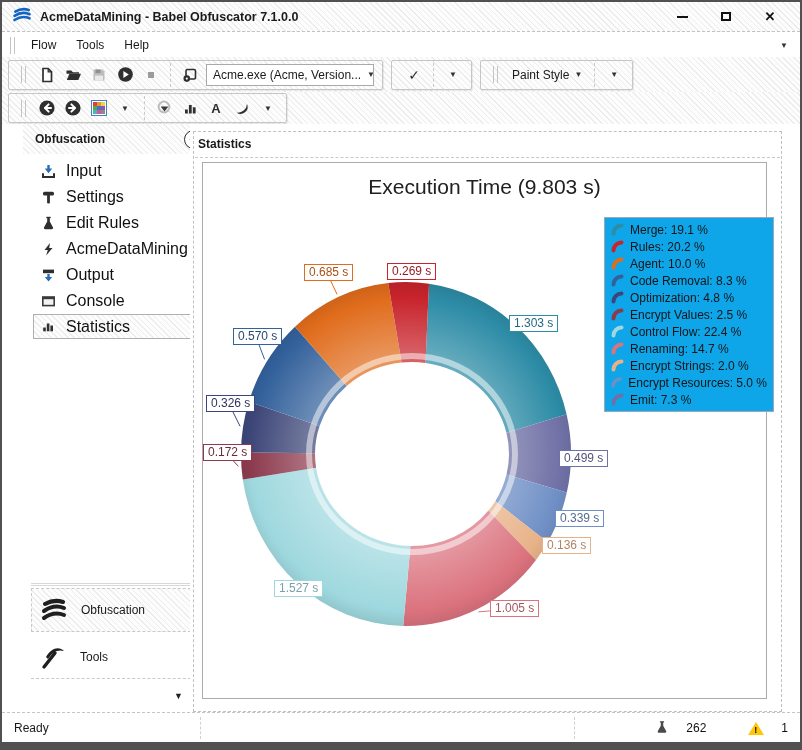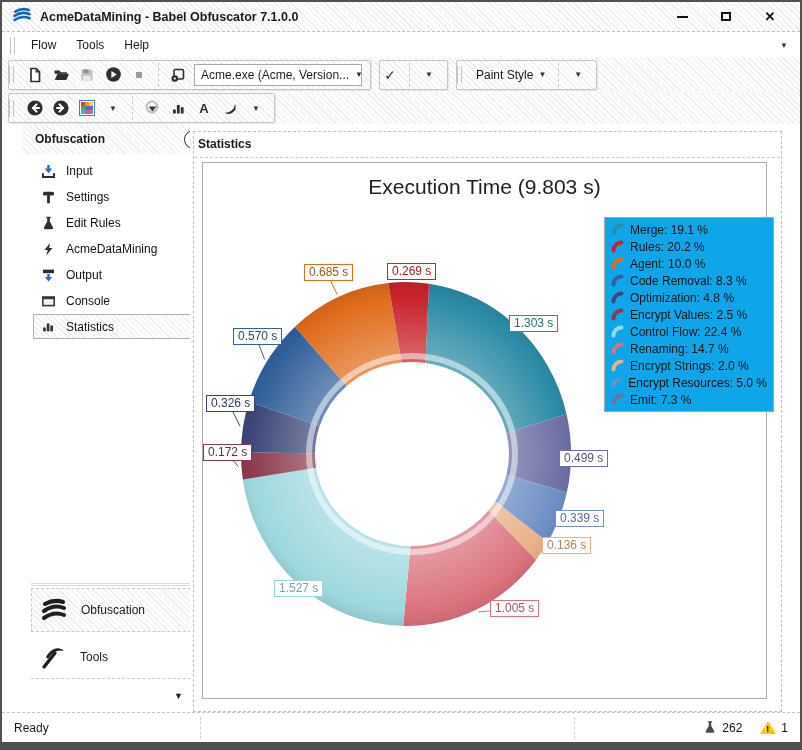--- a/index.html
+++ b/index.html
@@ -22,56 +22,56 @@
   .btn-close{font-size:13px;font-weight:bold;line-height:1;color:#111;}
   
   .menubar{position:absolute;left:0;right:0;top:31px;height:24px;display:flex;align-items:center;gap:2px;padding-left:8px;font-size:12px;background:#fff;}
   .menu-item{padding:3px 9px;}
   .menu-caret{margin-left:auto;padding-right:12px;font-size:8px;color:#333;}
   .grip{width:5px;height:17px;border-left:1px solid #c4c4c4;border-right:1px solid #c4c4c4;margin-right:5px;}
   
   .toolbar{position:absolute;left:0;right:0;display:flex;align-items:center;gap:8px;padding-left:6px;}
   #toolbar1{top:55px;height:35px;}
   #toolbar2{top:90px;height:32px;}
-  .tgroup{display:flex;align-items:center;gap:6px;height:30px;padding:0 8px 0 0;border:1px solid #c6c6c6;border-radius:2px;box-shadow:1px 1px 1px rgba(0,0,0,0.08);}
+  .tgroup{display:flex;align-items:center;gap:6px;height:30px;padding:0 8px 0 12px;border:1px solid #c6c6c6;border-radius:2px;box-shadow:1px 1px 1px rgba(0,0,0,0.08);}
   .tbtn{min-width:20px;height:22px;display:flex;align-items:center;justify-content:center;}
   .combo{display:flex;align-items:center;justify-content:space-between;width:168px;height:22px;background:#fff;border:1px solid #a9a9a9;padding:0 6px;font-size:12px;white-space:nowrap;overflow:hidden;gap:6px;}
   .dd{font-size:8px;color:#333;}
   .vsep{width:0;height:24px;border-left:1px dashed #c9c9c9;margin:0 3px;}
   .check{font-size:14px;color:#2e2e2e;line-height:1;}
   .tool-label{font-size:12px;display:flex;align-items:center;gap:5px;padding:0 3px;}
   .palette{display:grid;grid-template-columns:repeat(3,4px);grid-template-rows:repeat(3,4px);gap:0;border:1px solid #4a7dbd;background:#fff;padding:1px;}
   .fontA{font-size:13px;font-weight:bold;color:#2e2e2e;}
   
   #sidebar{position:absolute;left:0;top:122px;width:188px;height:588px;background:#fff;margin-left:21px;}
   .sb-header{height:30px;display:flex;align-items:center;padding:0 8px 0 12px;font-weight:bold;font-size:12px;}
   .collapse-btn{margin-left:auto;width:19px;height:19px;border:1.5px solid #2b2b2b;border-radius:50%;display:flex;align-items:center;justify-content:center;font-size:6.5px;letter-spacing:-1px;color:#2b2b2b;background:#fff;}
   .sb-list{position:absolute;left:0;right:0;top:34px;}
-  .sb-item{display:flex;align-items:center;gap:10px;height:26px;padding-left:18px;font-size:12px;color:#111;}
+  .sb-item{display:flex;align-items:center;gap:10px;height:26px;padding-left:18px;font-size:16px;color:#111;}
   .sb-item.selected{border:1px solid #b0b0b0;margin:0 12px 0 10px;padding-left:7px;height:25px;}
   .sb-sep{position:absolute;left:8px;right:10px;top:459px;height:3px;border-top:1px solid #d8d8d8;border-bottom:1px solid #d8d8d8;}
   .sb-nav{position:absolute;left:8px;right:10px;display:flex;align-items:center;gap:13px;padding-left:8px;font-size:12px;border-bottom:1px dashed #c9c9c9;}
   #nav-obf{top:464px;height:44px;border:1px dashed #c9c9c9;}
   #nav-tools{top:511px;height:44px;}
   .sb-caret{position:absolute;right:28px;top:567px;font-size:9px;color:#222;}
   
   #main{position:absolute;left:188px;top:122px;width:612px;height:588px;background:#fff;}
   .dock-outline{position:absolute;left:3px;top:7px;width:589px;height:581px;border:1px dashed #c0c0c0;}
   .section-title{position:absolute;left:8px;top:13px;font-weight:bold;font-size:12px;}
   .section-rule{position:absolute;left:5px;top:33px;width:585px;border-top:1px dashed #c8c8c8;}
   #chart-panel{position:absolute;left:12px;top:38px;width:565px;height:537px;background:#fff;border:1px solid #ababab;padding-left:20px;}
   .chart-title{position:absolute;left:0;top:12px;width:100%;text-align:center;font-size:21px;color:#202020;}
   #donut-svg{position:absolute;left:0;top:0;}
   #legend{position:absolute;left:401px;top:54px;width:170px;background:#0ea5e9;border:1px solid #9fa6b8;padding:3px 0;}
   .lrow{display:flex;align-items:center;gap:6px;height:17px;padding:0 6px;font-size:12px;color:#151515;white-space:nowrap;}
   .callout{position:absolute;background:#fff;border:1px solid;padding:0 4px;font-size:12px;line-height:15px;white-space:nowrap;text-align:center;}
   
   #statusbar{position:absolute;left:0;right:0;top:710px;height:30px;border-top:1px dashed #c4c4c4;display:flex;align-items:center;font-size:12px;padding:0 12px;background:#fff;}
   .ssep{position:absolute;top:4px;height:22px;border-left:1px dashed #d0d0d0;}
-  .status-right{margin-left:auto;display:flex;align-items:center;gap:5px;}
+  .status-right{margin-left:auto;display:flex;align-items:flex-end;gap:17px;}
   .warn-tri{position:relative;width:0;height:0;border-left:8px solid transparent;border-right:8px solid transparent;border-bottom:13px solid #FFC60A;}
   .warn-tri span{position:absolute;left:-2px;top:3px;font-size:9px;font-weight:bold;color:#111;}
   .num{color:#111;}
 </style>
 </head>
 <body>
 
 <div class="window">
 
   <div class="titlebar hatch">

